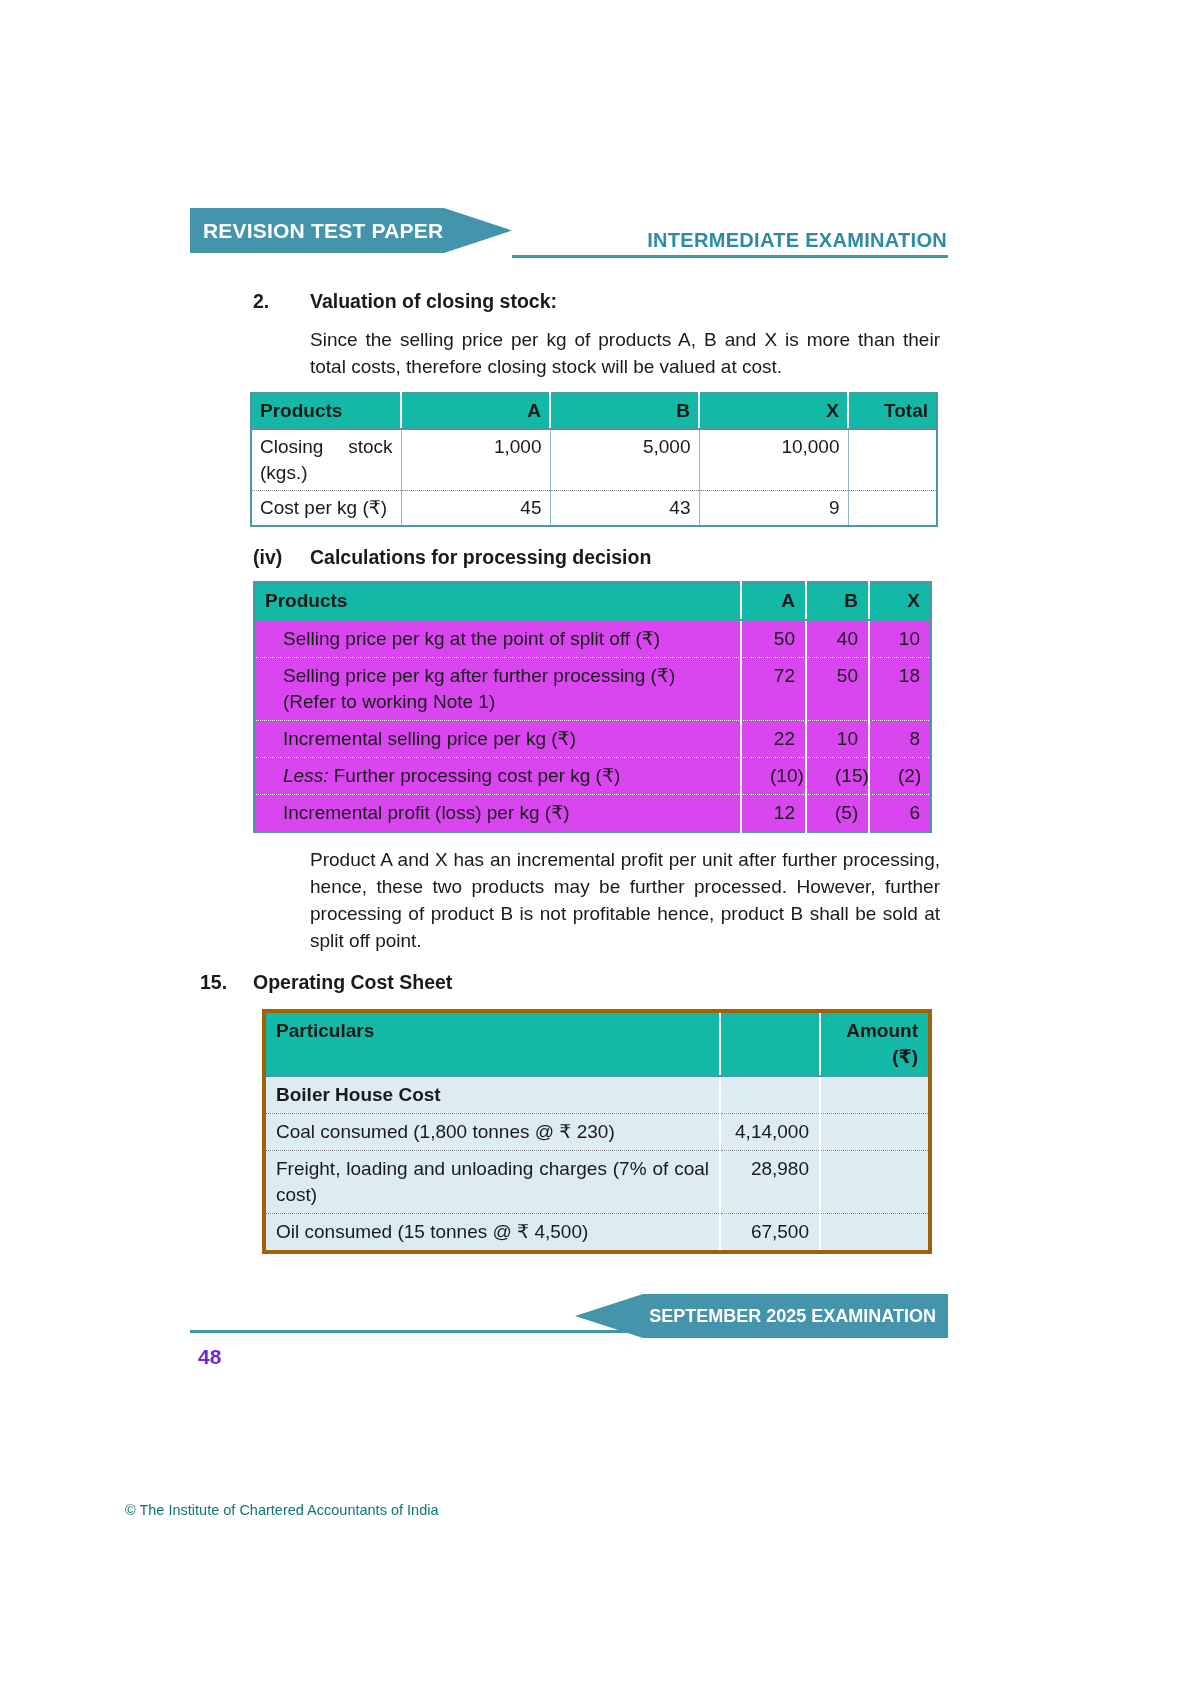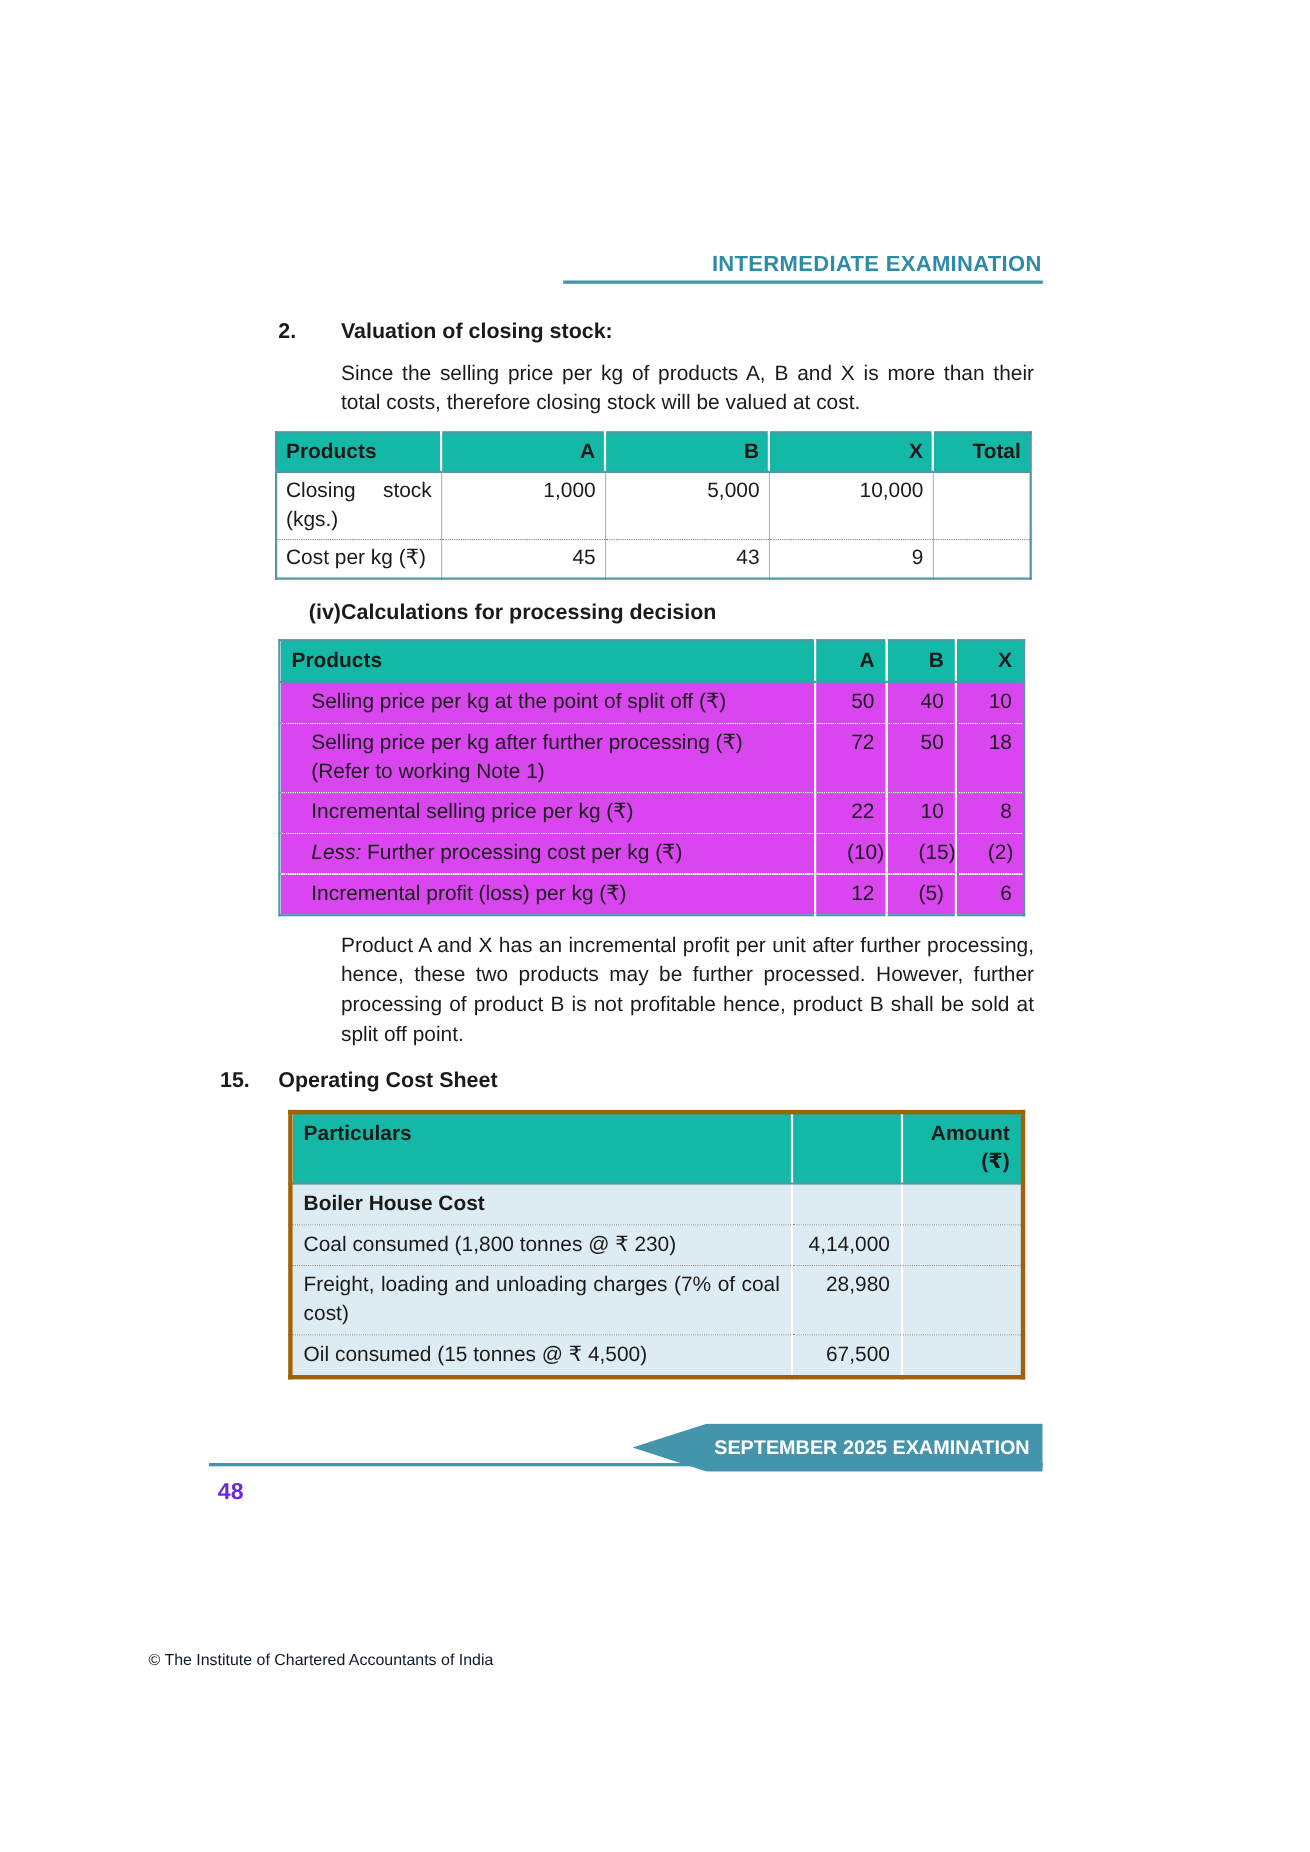--- a/index.html
+++ b/index.html
@@ -20,21 +20,21 @@
     color:#2d8ca4; font-weight:bold; font-size:20px; letter-spacing:.3px;
   }
   .top-rule { position:absolute; left:512px; top:255px; width:436px; height:3px; background:#4495ab; }
 
   
   .content { position:absolute; left:190px; top:288px; width:760px; }
 
   .sec-head { display:flex; font-weight:bold; font-size:19.5px; line-height:27px; }
   .sec2-head { margin-left:63px; }
   .sec2-head .num, .iv-head .num { width:57px; flex:0 0 57px; }
-  .iv-head { margin-left:63px; margin-top:17px;text-align:right; }
+  .iv-head { margin-left:63px; margin-top:17px; }
   .sec15-head { margin-left:10px; margin-top:15px; }
   .sec15-head .num { width:53px; flex:0 0 53px; }
 
   p.bodytext {
     margin-left:120px; margin-top:11px; width:630px;
     font-size:19px; line-height:27px; text-align:justify;
   }
   p.p2 { margin-top:13px; }
 
   
@@ -72,27 +72,30 @@
   
   .footer-rule { position:absolute; left:190px; top:1330px; width:758px; height:3px; background:#4495ab; }
   .footer-banner {
     position:absolute; left:575px; top:1294px; width:373px; height:44px;
     background:#4495ab;
     clip-path:polygon(0 50%, 68px 0, 100% 0, 100% 100%, 68px 100%);
     color:#ffffff; font-weight:bold; font-size:18px; line-height:44px;
     text-align:right; padding-right:12px;
   }
   .page-num { position:absolute; left:198px; top:1345px; font-size:21px; font-weight:bold; color:#6d28d9; }
-  .copyright { position:absolute; left:135px; top:1502px; font-size:14.5px; color:#0f172a; }
+  .copyright { position:absolute; left:125px; top:1502px; font-size:14.5px; color:#0f766e; }
 </style>
 </head>
 <body>
 
 <div class="page">
 
+  <div class="top-banner">
+    <span>REVISION TEST PAPER</span>
+  </div>
   <div class="top-exam">INTERMEDIATE EXAMINATION</div>
   <div class="top-rule"></div>
 
   <div class="content">
 
     <div class="sec-head sec2-head">
       <span class="num">2.</span>
       <span class="ttl">Valuation of closing stock:</span>
     </div>
     <p class="bodytext">Since the selling price per kg of products A, B and X is more than their total costs, therefore closing stock will be valued at cost.</p>

